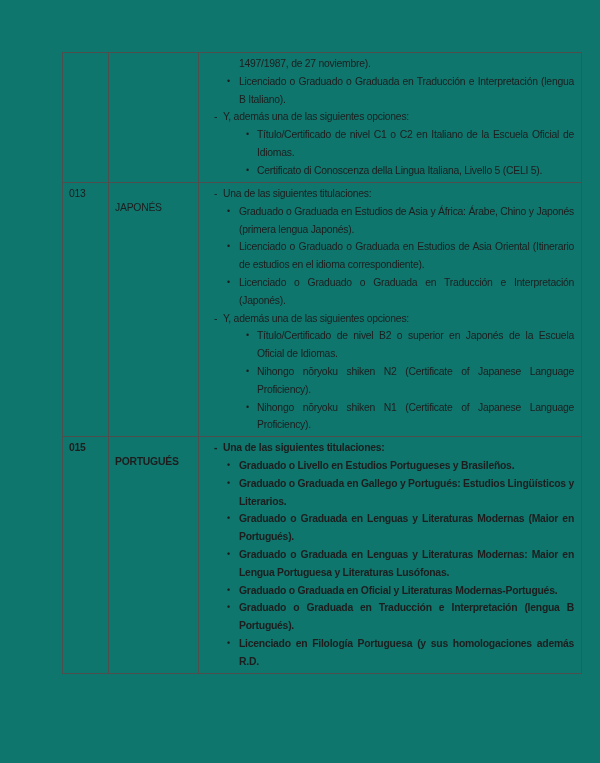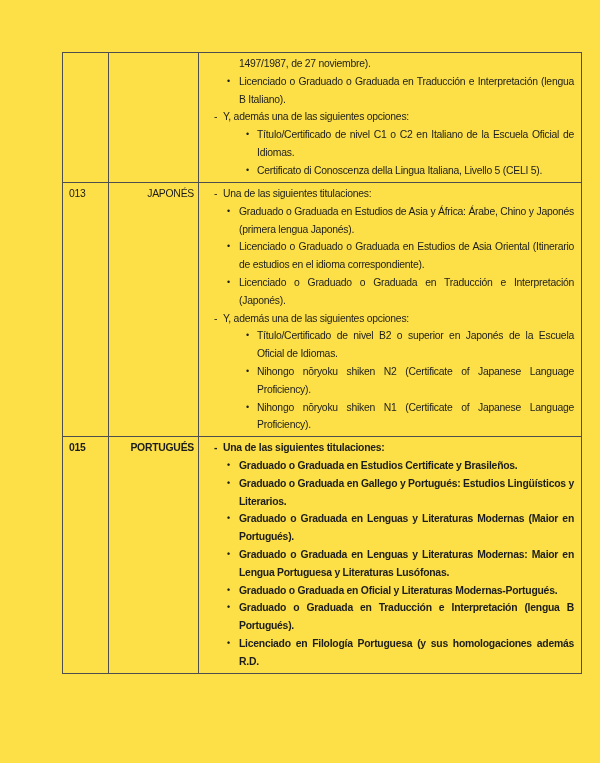--- a/index.html
+++ b/index.html
@@ -4,37 +4,37 @@
 <style>
   * { margin: 0; padding: 0; box-sizing: border-box; }
   html, body { background: #ffffff; }
   body {
     width: 600px; height: 763px;
     font-family: "Liberation Sans", sans-serif;
     position: relative; overflow: hidden;
   }
   .page {
     position: absolute; left: 0; top: 0;
-    width: 600px; height: 763px; background: #fde047;
+    width: 600px; height: 763px; background: #0f766e;
   }
   table.qual-table {
     position: absolute; left: 62px; top: 52px;
     width: 519px;
     border-collapse: collapse; table-layout: fixed;
   }
   table.qual-table td {
     border: 1px solid #4e4e4e;
     vertical-align: top;
     color: #1d1d1d;
     font-size: 10.4px;
     letter-spacing: -0.25px;
     line-height: 17.8px;
   }
   td.code-cell  { width: 46px;  padding: 2px 4px 2px 6px; }
-  td.lang-cell  { width: 90px;  padding: 2px 4px 2px 6px; text-align: right; }
+  td.lang-cell  { width: 90px;  padding: 16px 4px 2px 6px; }
   td.req-cell   { width: 383px; padding: 2px 7px 2px 0; }
   tr.row-0 { height: 130px; }
   tr.row-1 { height: 250px; margin-top: 44px; }
   tr.row-2 { height: 212px; font-weight: bold; }
 
   .item { position: relative; text-align: justify; text-justify: inter-word; }
   .item .marker { position: absolute; top: 0; }
   .item.dash  { padding-left: 24px; }
   .item.dash .marker { left: 15px; }
   .item.b1    { padding-left: 40px; }
@@ -116,21 +116,21 @@
         <tr class="qual-row row-2">
     <td class="code-cell">015</td>
     <td class="lang-cell">PORTUGUÉS</td>
     <td class="req-cell">
             <div class="item dash">
     <span class="marker">-</span>
     <span class="txt">Una de las siguientes titulaciones:</span>
   </div>
             <div class="item b1">
     <span class="marker">•</span>
-    <span class="txt">Graduado o Graduada en Estudios Certificate y Brasileños.</span>
+    <span class="txt">Graduado o Livello en Estudios Portugueses y Brasileños.</span>
   </div>
             <div class="item b1">
     <span class="marker">•</span>
     <span class="txt">Graduado o Graduada en Gallego y Portugués: Estudios Lingüísticos y Literarios.</span>
   </div>
             <div class="item b1">
     <span class="marker">•</span>
     <span class="txt">Graduado o Graduada en Lenguas y Literaturas Modernas (Maior en Portugués).</span>
   </div>
             <div class="item b1">

